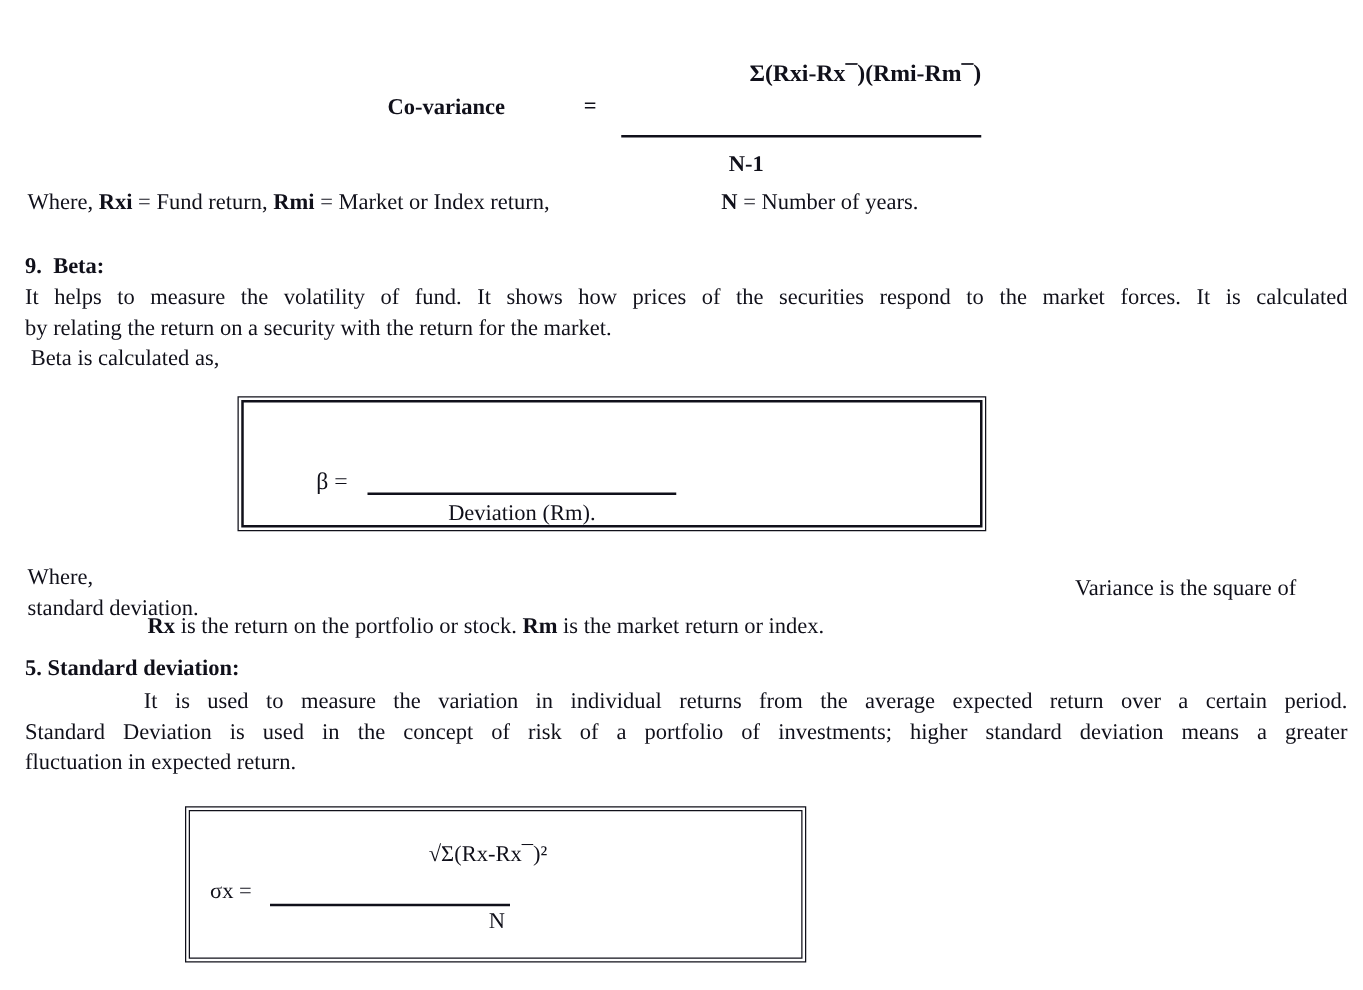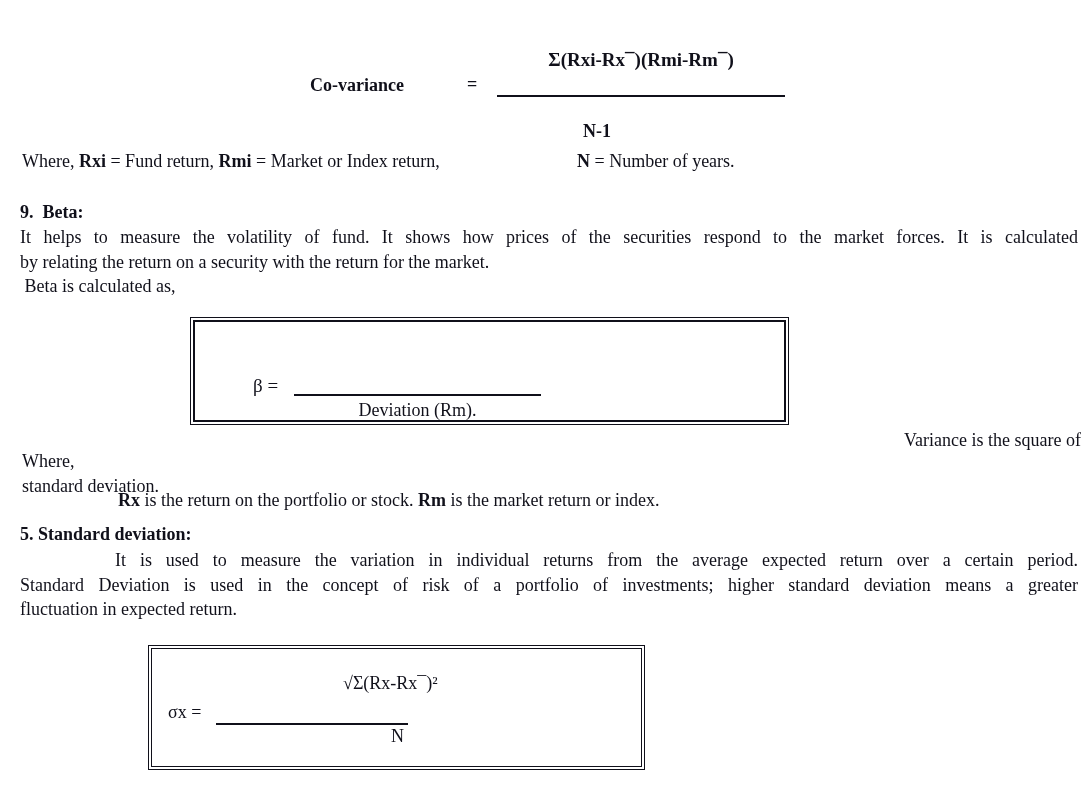--- a/index.html
+++ b/index.html
@@ -27,21 +27,21 @@
 </style>
 </head>
 <body>
 
 <div class="page">
 
   <div>
     <span class="abs b" style="left:310px;top:75px;">Co-variance</span>
     <span class="abs b" style="left:467px;top:74px;">=</span>
     <div class="abs" style="left:497px;top:48px;width:288px;">
-      <div class="ctr b fs19" style="line-height:24px;padding-bottom:23px;border-bottom:2px solid #10101a;">Σ(Rxi-Rx¯)(Rmi-Rm¯)</div>
+      <div class="ctr b fs19" style="line-height:24px;padding-bottom:36px;border-bottom:2px solid #10101a;text-align:right;">Σ(Rxi-Rx¯)(Rmi-Rm¯)</div>
     </div>
     <span class="abs b" style="left:583px;top:121px;">N-1</span>
   </div>
 
   <div>
     <span class="abs" style="left:22px;top:151px;"><span>Where, </span><span style="font-weight: bold;">Rxi</span><span> = Fund return, </span><span style="font-weight: bold;">Rmi</span><span> = Market or Index return,</span></span>
     <span class="abs" style="left:577px;top:151px;"><span style="font-weight: bold;">N</span><span> = Number of years.</span></span>
   </div>
 
   <div class="abs b pre" style="left:20px;top:202px;">9.  Beta:</div>
@@ -55,21 +55,21 @@
   <div class="fbox" style="left:190px;top:317px;width:597px;height:106px;">
     <div class="fbox-inner"></div>
     <span class="abs fs19" style="left:62px;top:57px;">β =</span>
     <div class="abs frac-line" style="left:103px;top:76px;width:247px;"></div>
     <div class="abs ctr" style="left:103px;top:82px;width:247px;">Deviation (Rm).</div>
   </div>
 
   <div>
     <span class="abs" style="left:22px;top:451px;">Where,</span>
     <span class="abs" style="left:118px;top:451px;margin-top:39px;"><span style="font-weight: bold;">Rx</span><span> is the return on the portfolio or stock. </span><span style="font-weight: bold;">Rm</span><span> is the market return or index.</span></span>
-    <span class="abs" style="left:860px;top:430px;margin-left:44px;">Variance is the square of</span>
+    <span class="abs" style="left:860px;top:460px;">Variance is the square of</span>
     <span class="abs" style="left:22px;top:476px;">standard deviation.</span>
   </div>
 
   <div class="abs b pre" style="left:20px;top:524px;">5. Standard deviation:</div>
 
   <div class="abs para" style="left:20px;top:548px;width:1058px;">
     <div class="just" style="padding-left:95px;">It is used to measure the variation in individual returns from the average expected return over a certain period.</div>
     <div class="just">Standard Deviation is used in the concept of risk of a portfolio of investments; higher standard deviation means a greater</div>
     <div>fluctuation in expected return.</div>
   </div>

